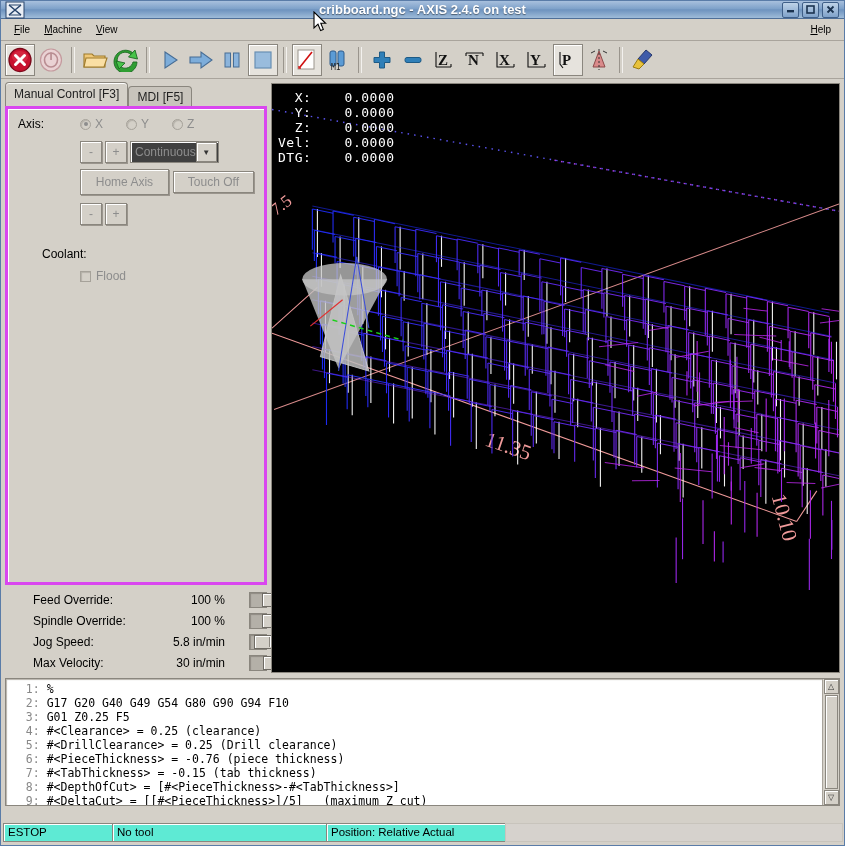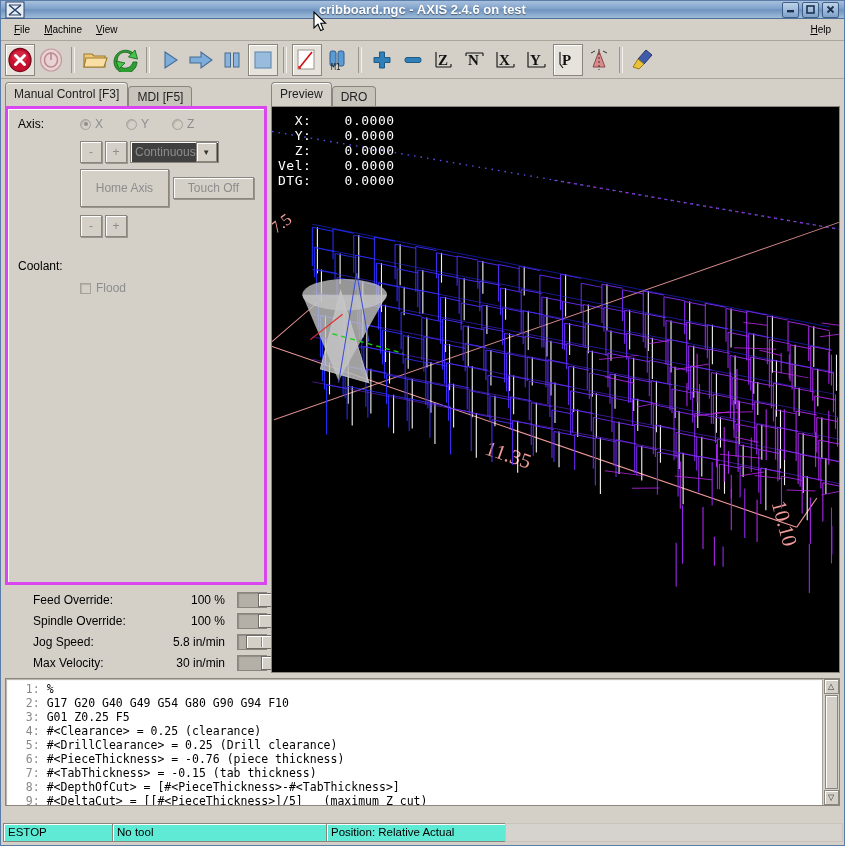--- a/index.html
+++ b/index.html
@@ -86,21 +86,21 @@
      display:flex;align-items:center;justify-content:center;font-size:8px;color:#333;}
   .indent{padding-left:62px;}
   .chk{display:flex;align-items:center;gap:5px;color:#8d8d8d;font-size:12px;}
   .chk .box{width:11px;height:11px;border:1px solid #a6a29a;background:#d4d0c8;
      box-shadow:inset 1px 1px 1px #b5b1a9;box-sizing:border-box;}
 
   
   .sliders{margin-top:4px;}
   .srow{display:flex;align-items:center;height:21px;font-size:12px;color:#000;margin-left:28px;}
   .srow .nm{width:112px;}
-  .srow .vl{width:80px;text-align:right;padding-right:12px;}
+  .srow .vl{width:80px;text-align:right;padding-right:24px;}
   .strack{flex:1;height:16px;background:#b4b0a8;border:1px solid #8a867e;
      box-shadow:inset 1px 1px 1px #8f8b83;position:relative;box-sizing:border-box;}
   .sthumb{position:absolute;top:0;height:14px;width:30px;
      background:#d4d0c8;border:1px solid #6f6b64;
      box-shadow:inset 1px 1px 0 #fff;box-sizing:border-box;}
   .sthumb:after{content:"";position:absolute;left:50%;top:1px;bottom:1px;
      border-left:1px solid #8a867e;border-right:1px solid #fff;}
 
   
   .rightpane{flex:1;display:flex;flex-direction:column;}
@@ -346,30 +346,30 @@
         <div class="row indent" style="gap:3px;">
           <div class="btn small">-</div>
           <div class="btn small">+</div>
           <div class="combo">
             <span>Continuous</span>
             <span class="arrow">▼</span>
           </div>
         </div>
 
         <div class="row indent" style="gap:4px;">
-          <div class="btn" style="width:92px;height:38px;">Home Axis</div>
+          <div class="btn" style="width:92px;height:26px;">Home Axis</div>
           <div class="btn" style="width:84px;height:22px;">Touch Off</div>
         </div>
 
         <div class="row indent" style="gap:3px;margin-top:8px;">
           <div class="btn small">-</div>
           <div class="btn small">+</div>
         </div>
 
-        <div class="lbl" style="margin-top:22px;">Coolant:</div>
+        <div class="lbl" style="margin-top:22px;margin-left:24px;">Coolant:</div>
         <div class="row indent" style="margin-top:8px;">
           <div class="chk">
             <span class="box"></span>
             <span>Flood</span>
           </div>
         </div>
       </div>
 
       <div class="sliders">
         <div class="srow">
@@ -397,24 +397,20 @@
           <span class="nm">Max Velocity:</span>
           <span class="vl">30 in/min</span>
           <span class="strack">
               <i class="sthumb" style="left:83%"></i>
             </span>
         </div>
       </div>
     </div>
 
     <div class="rightpane">
-      <div class="tabrow">
-        <div class="tab active">Preview</div>
-        <div class="tab">DRO</div>
-      </div>
       <div class="glwrap">
         <svg class="scene" viewBox="0 0 562 578" preserveAspectRatio="none">
 
           <path d="M0 25 L562 125" stroke="#5a52ee" stroke-width="1.4" stroke-dasharray="1.5,5" fill="none"></path>
           <path d="M280 75 L562 125" stroke="#a83ae0" stroke-width="1.4" stroke-dasharray="1.5,5" fill="none"></path>
 
           <path d="M0 240 L45 200" stroke="#f09a9a" stroke-width="1"></path>
           <path d="M2 320 L562 118" stroke="#f09a9a" stroke-width="1" opacity=".9"></path>
           <path d="M0 245 L520 430" stroke="#f09a9a" stroke-width="1.1"></path>
           <path d="M520 430 L540 400" stroke="#f09a9a" stroke-width="1.1"></path>

